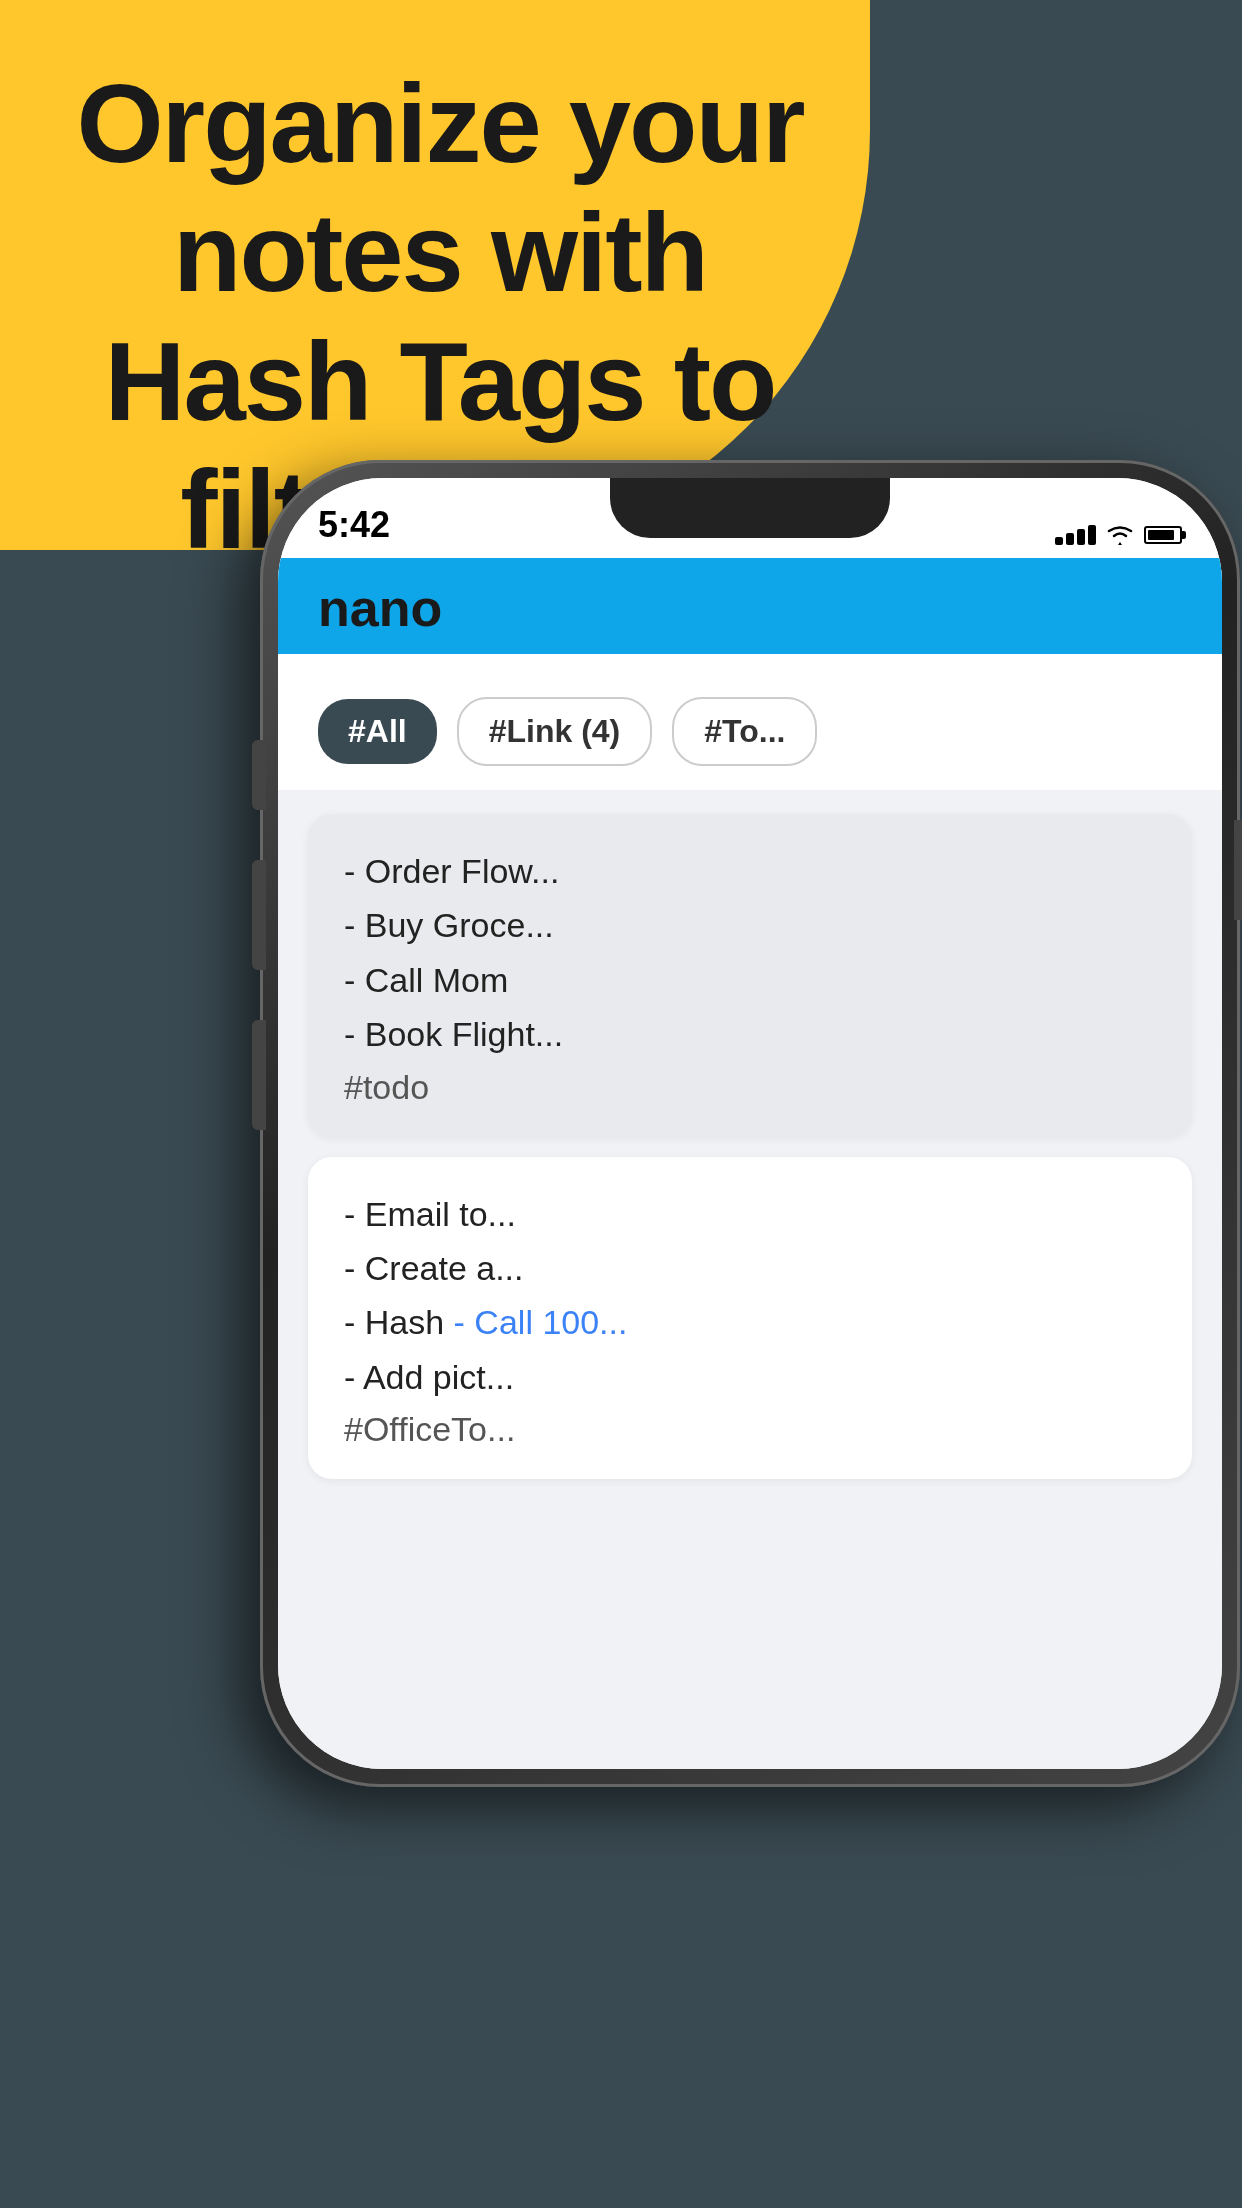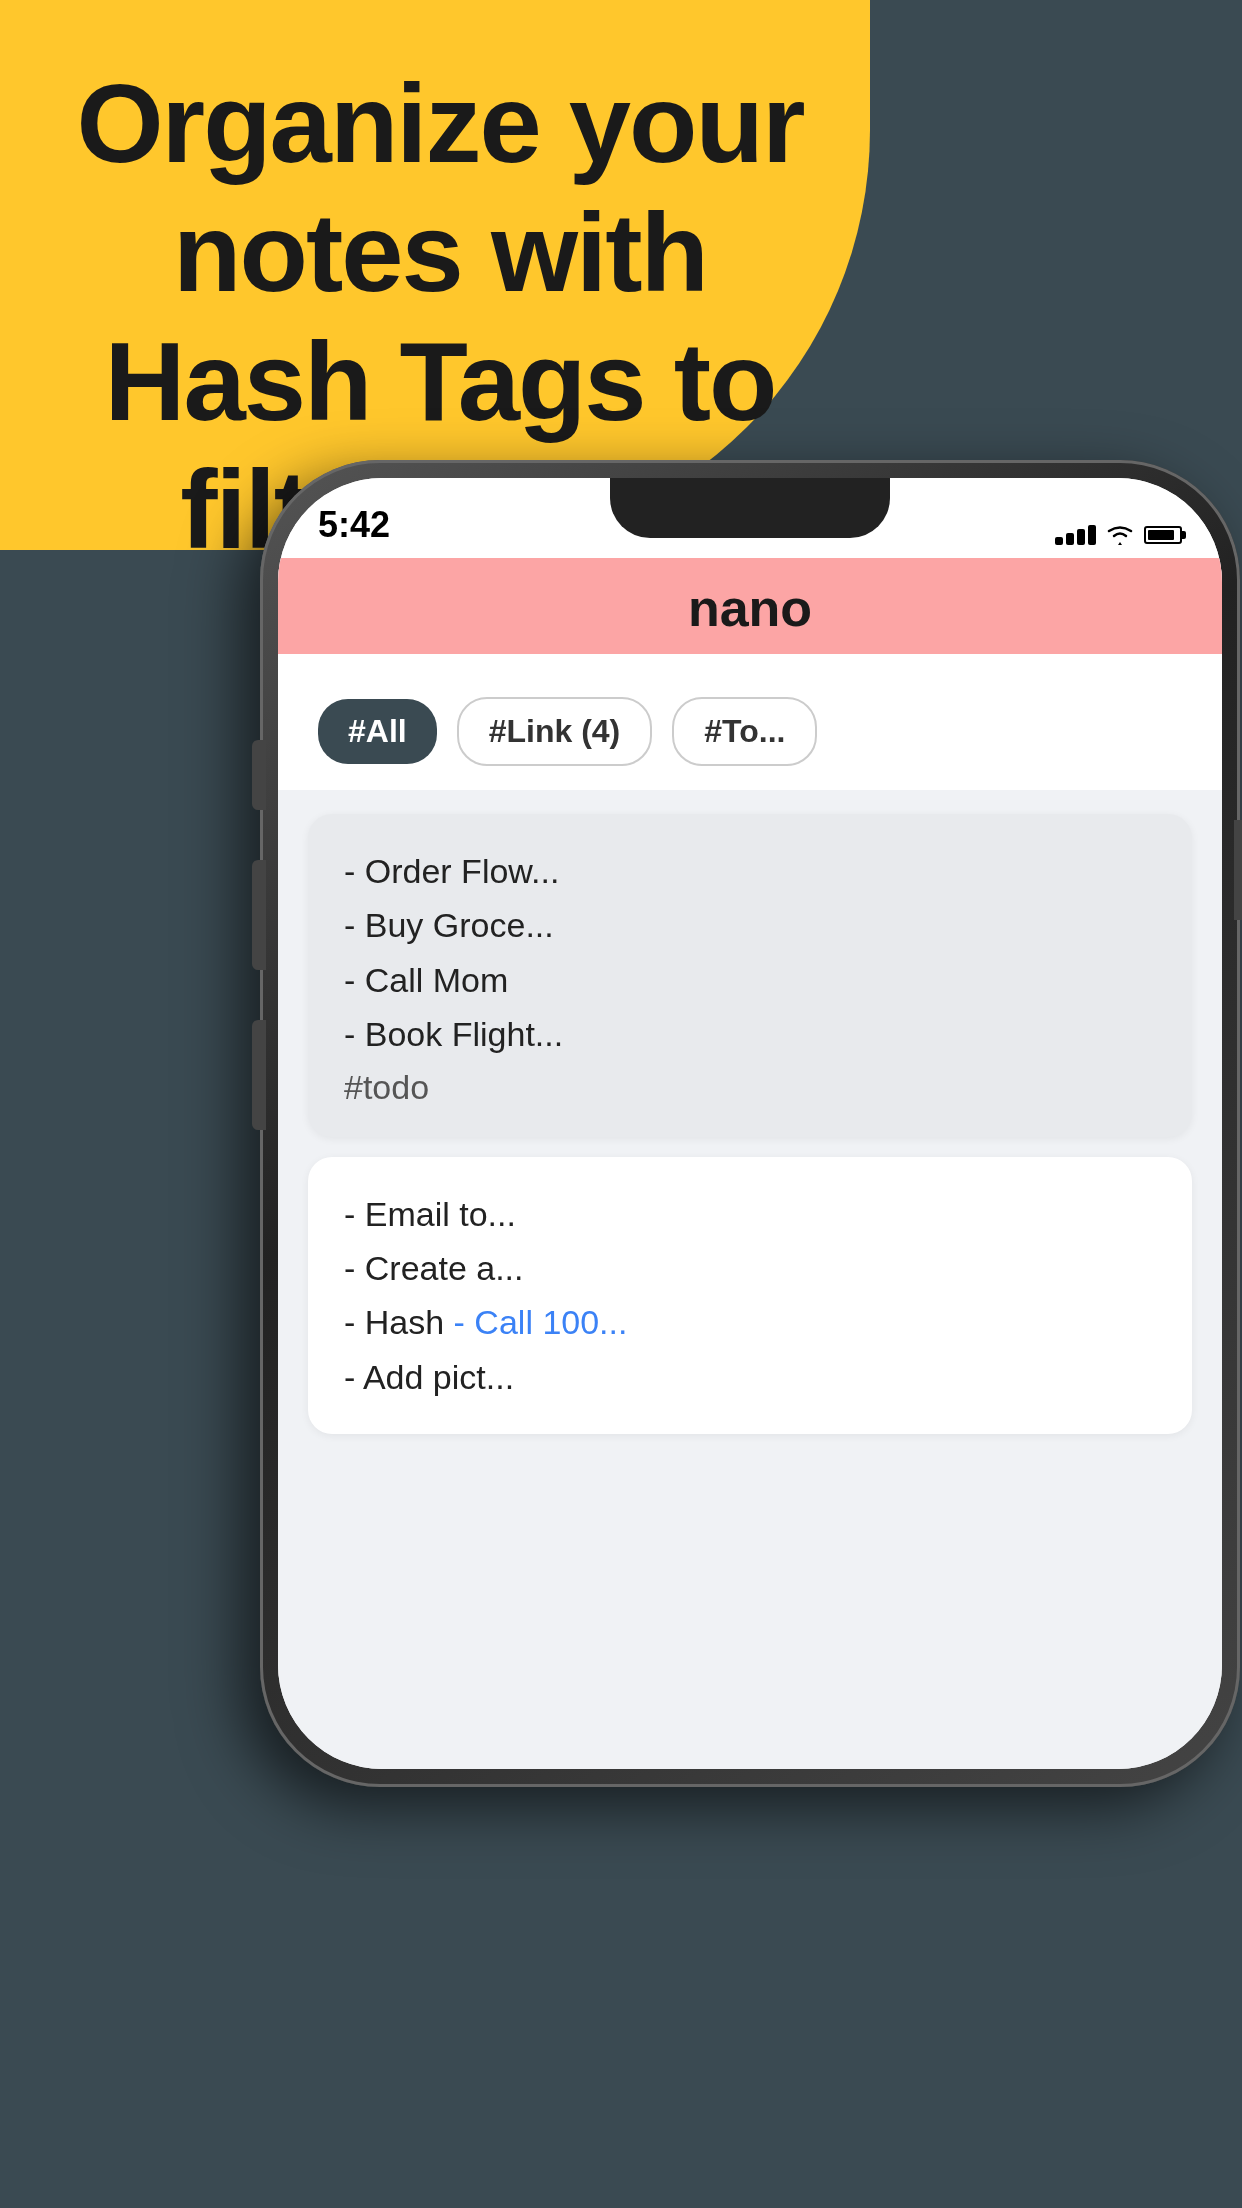--- a/index.html
+++ b/index.html
@@ -163,25 +163,25 @@
       top: 80px;
       left: 0;
       right: 0;
       bottom: 0;
       background: #f0f2f5;
       overflow: hidden;
     }
 
     
     .app-header {
-      background: #fca5a5;
+      background: #0ea5e9;
       padding: 20px 40px 16px;
       display: flex;
       align-items: center;
-      justify-content: center;
+      justify-content: flex-start;
     }
 
     .app-title {
       font-size: 52px;
       font-weight: 700;
       color: #1a1a1a;
     }
 
     
     .tags-row {
@@ -353,19 +353,20 @@
             <div class="note-tag">#todo</div>
           </div>
 
           <div class="note-card">
             <div class="note-line">- Email to...</div>
             <div class="note-line">- Create a...</div>
             <div class="note-line">
               <span>- Hash </span><a class="note-link">- Call 100...</a>
             </div>
             <div class="note-line">- Add pict...</div>
+            <div class="note-tag">#OfficeTo...</div>
           </div>
 
         </div>
       </div>
     </div>
   </div>
 </div>
 
 </body></html>

